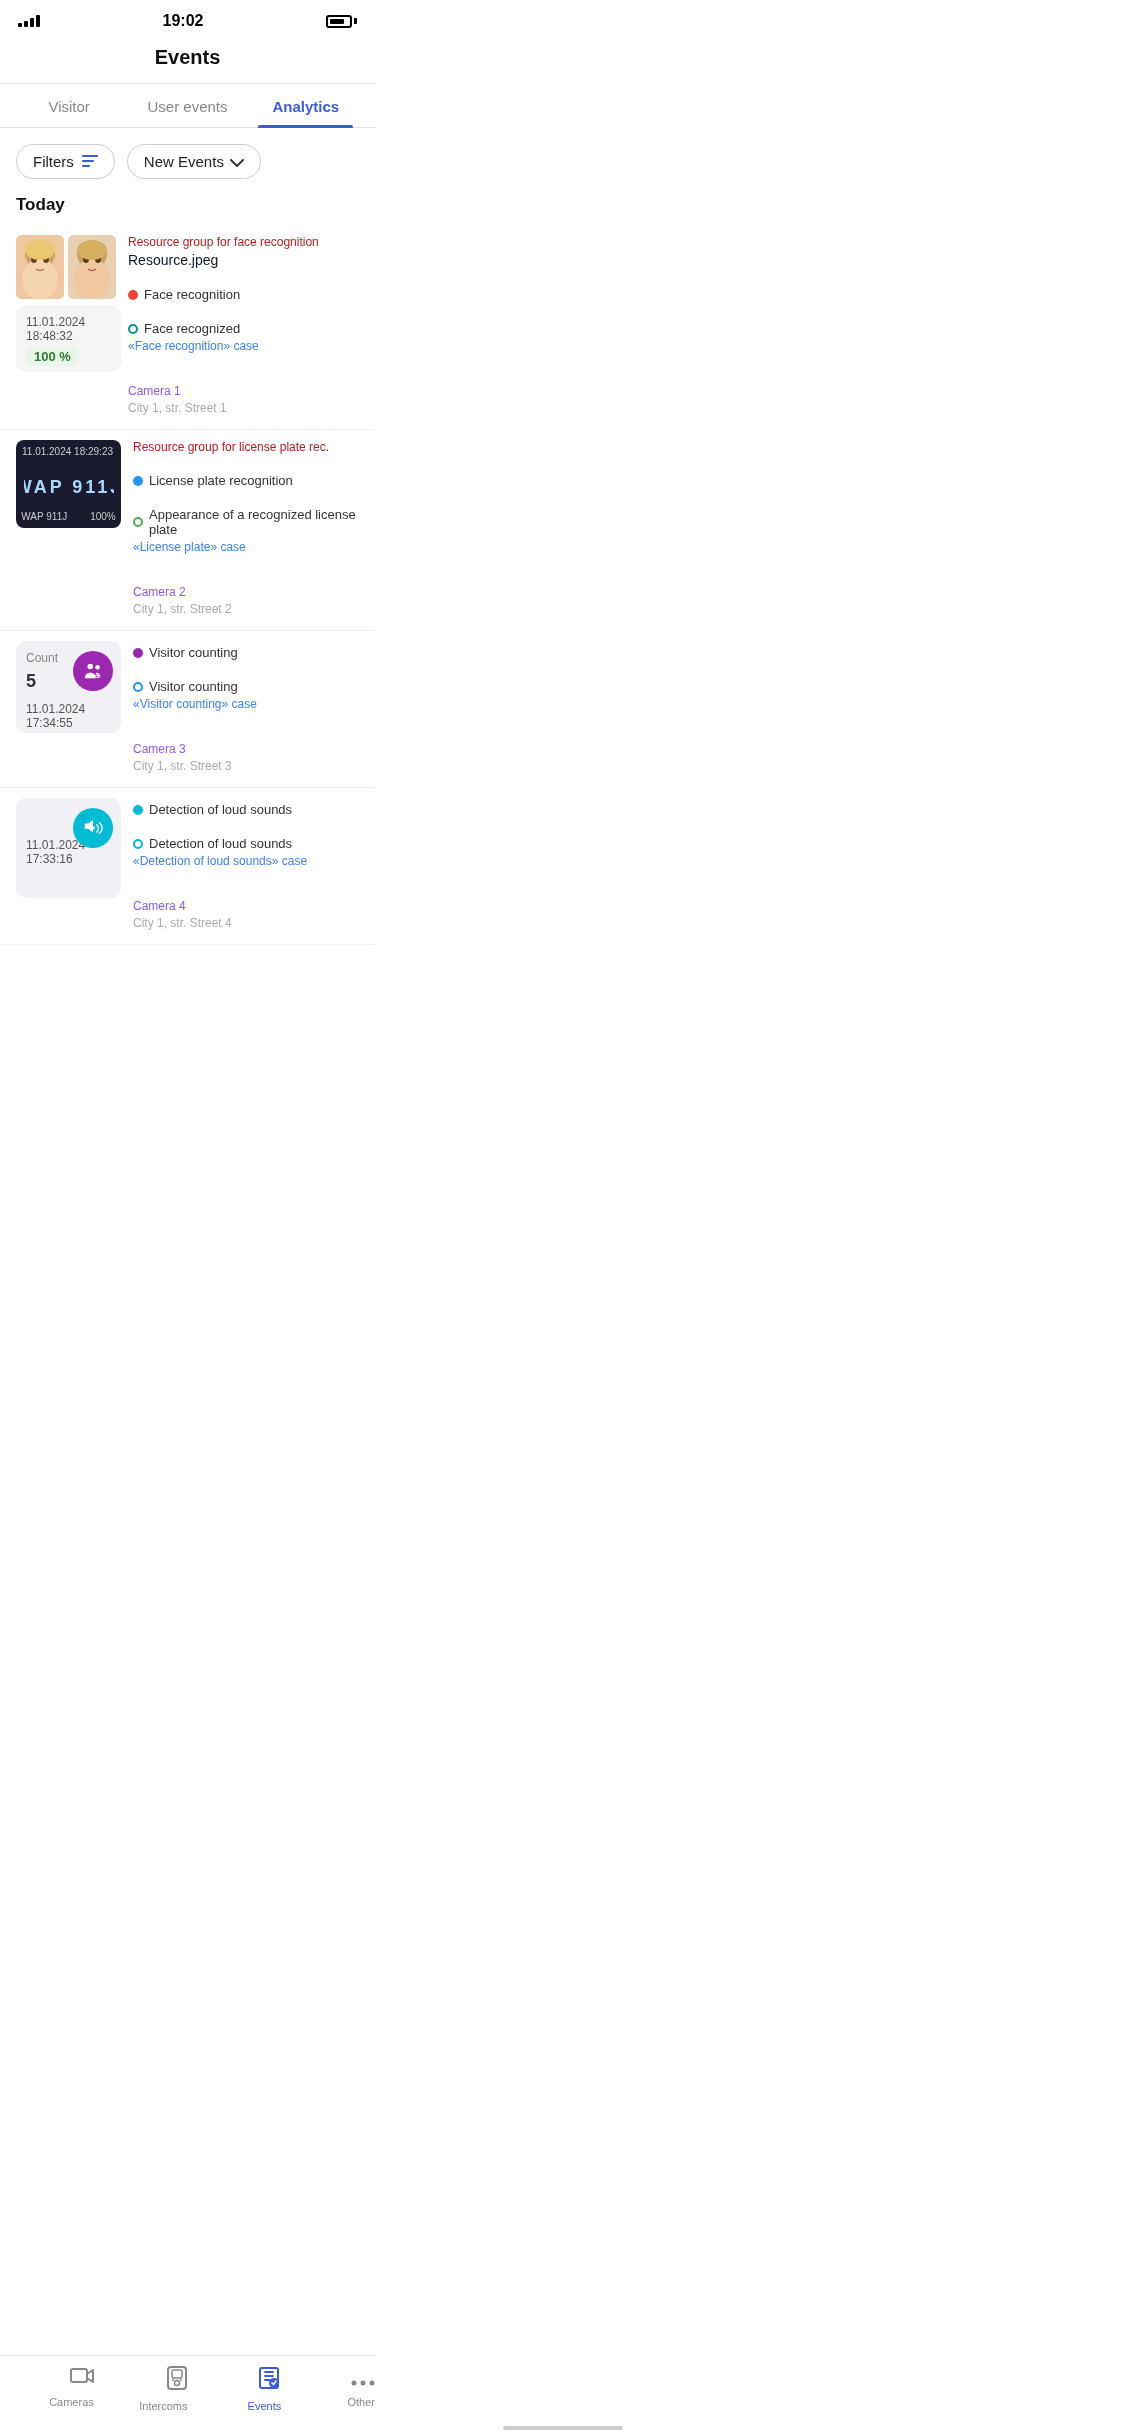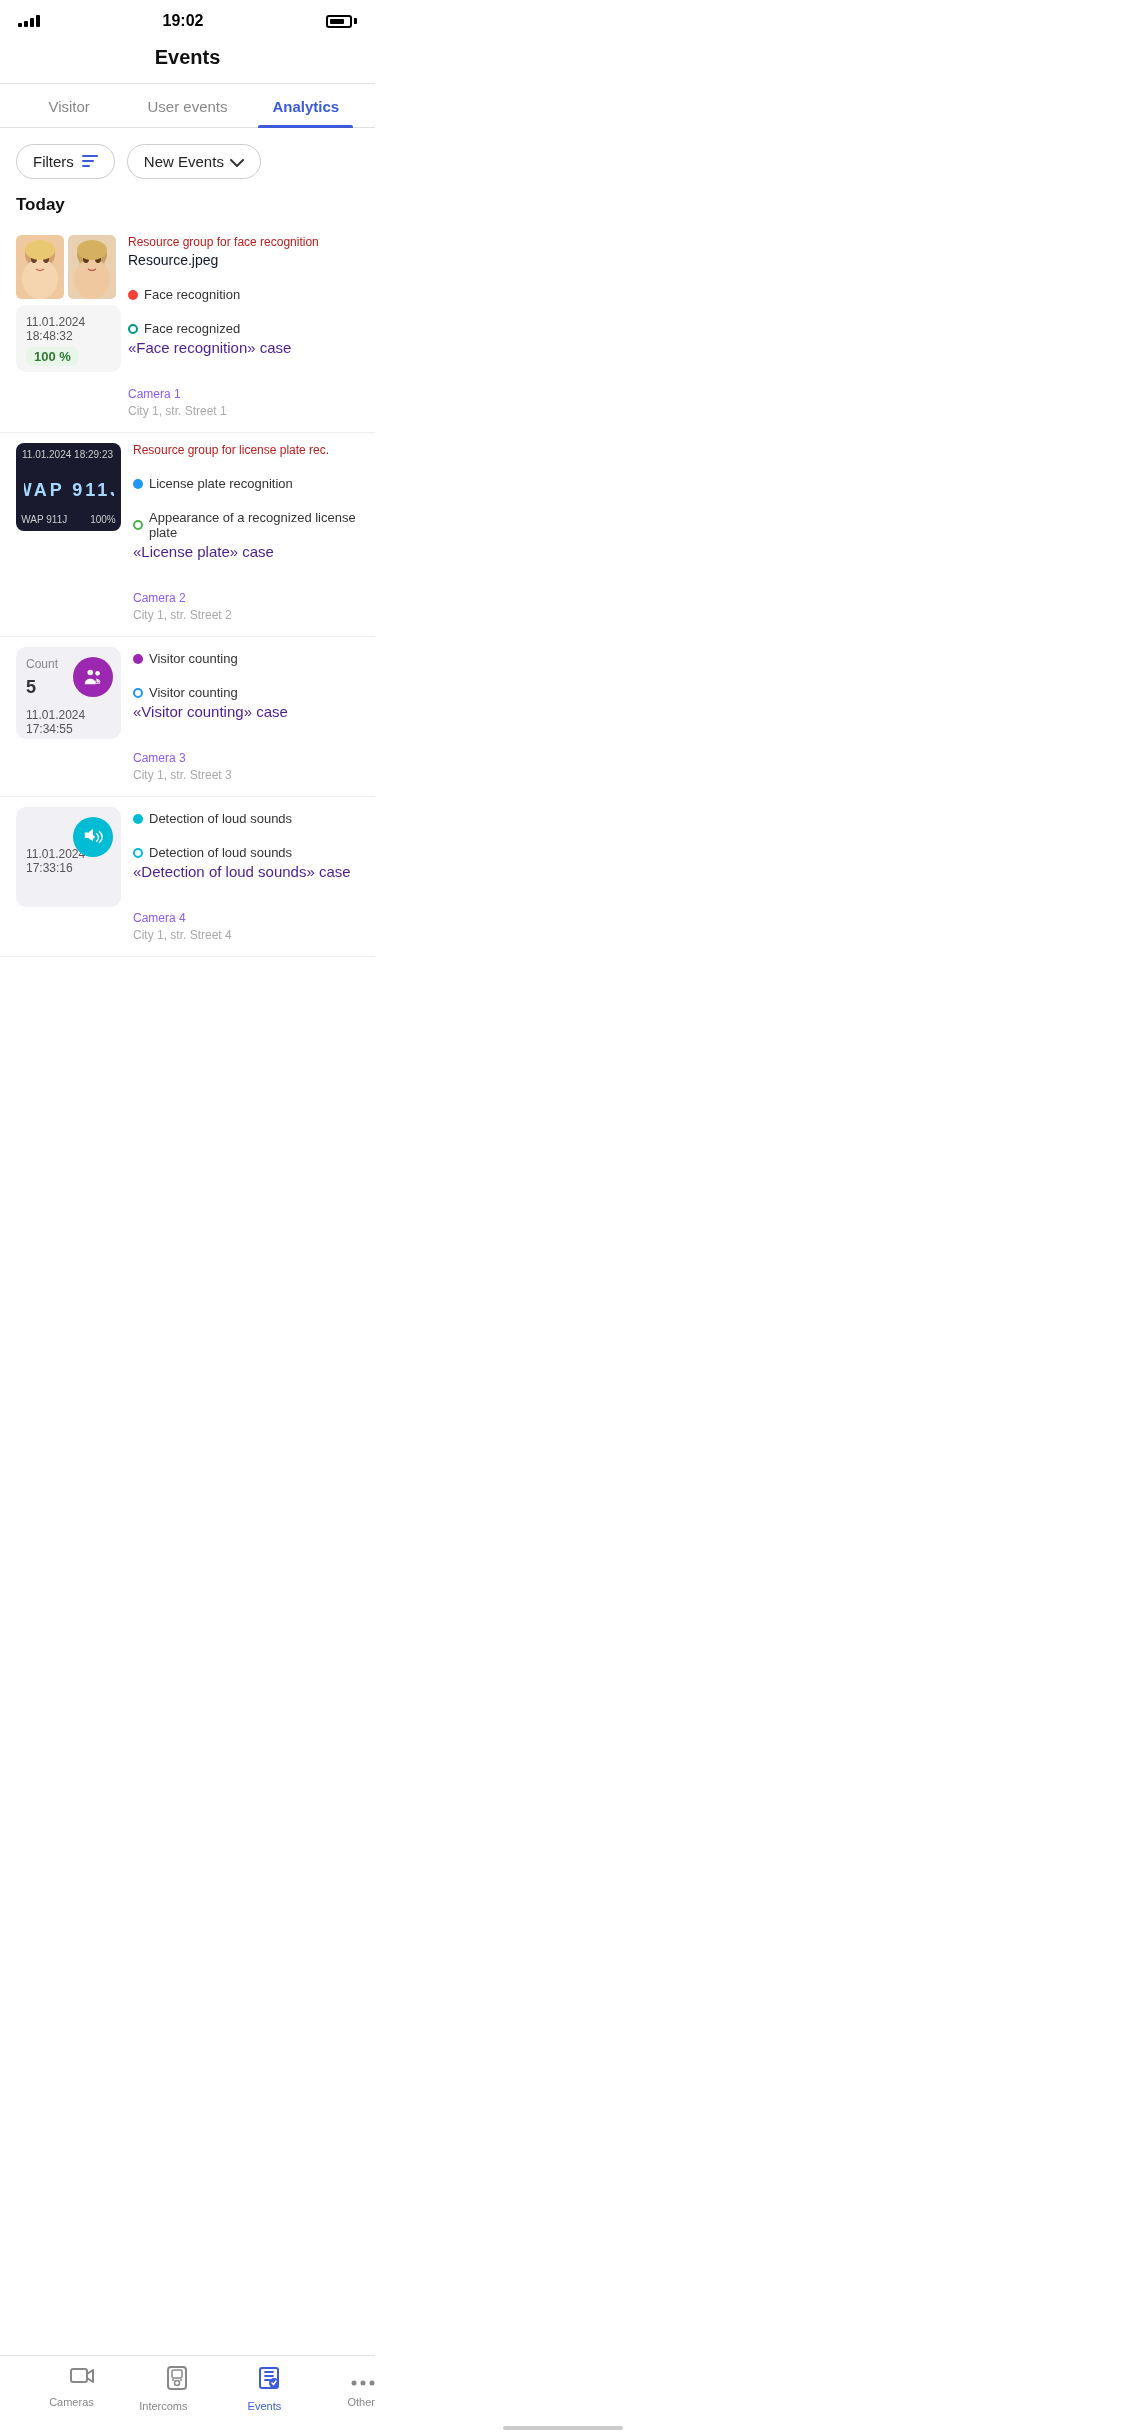--- a/index.html
+++ b/index.html
@@ -317,21 +317,21 @@
       height: 10px;
       border-radius: 50%;
       border: 2px solid;
       flex-shrink: 0;
       background: transparent;
     }
     .dot-outline.teal { border-color: #009688; }
     .dot-outline.green { border-color: #4caf50; }
     .dot-outline.blue { border-color: #2196f3; }
     .dot-outline.cyan { border-color: #00bcd4; }
-    .event-case { font-size: 15px; color: #4c1d95; }
+    .event-case { font-size: 12px; color: #3b82f6; }
     .event-camera { font-size: 12px; color: #8b5cf6; margin-top: 28px; }
     .event-location { font-size: 12px; color: #aaa; }
 
     
     .bottom-nav {
       position: fixed;
       bottom: 0;
       left: 0;
       width: 375px;
       background: #fff;

